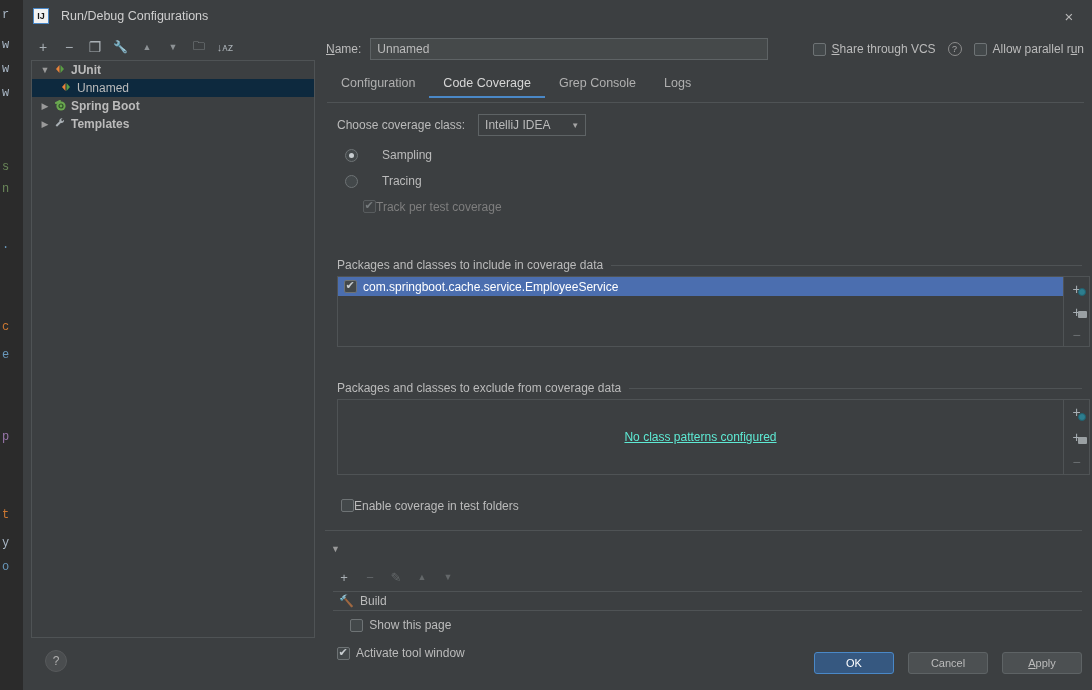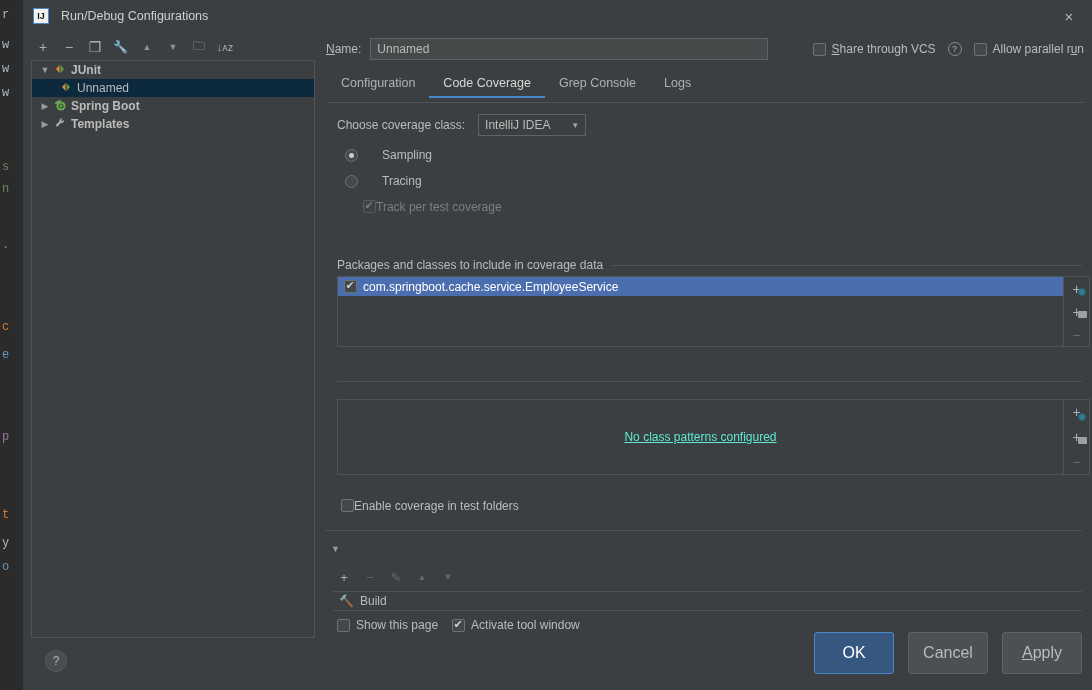--- a/index.html
+++ b/index.html
@@ -219,28 +219,28 @@
   .bl-btn.dim { color: #636769; }
 
   .bl-list {
     position: absolute; left: 6px; right: 2px; height: 20px;
     background: #3c3f41; border-top: 1px solid #4f5355; border-bottom: 1px solid #4f5355;
     display: flex; align-items: center; gap: 6px; padding-left: 6px;
     font-size: 12px; cursor: default;
   }
   .hammer { color: #6aa84f; font-size: 12px; }
 
-  .bottom-checks { position: absolute; left: 10px; display: flex; gap: 14px; }
+  .bottom-checks { position: absolute; left: 10px; display: flex; align-items: center; gap: 14px; flex-direction: column; }
 
   
   .footer { position: absolute; right: 10px; bottom: 16px; display: flex; gap: 14px; }
   .btn {
-    min-width: 80px; height: 42px; padding: 0 14px;
+    min-width: 80px; height: 22px; padding: 0 14px;
     background: #4c5052; border: 1px solid #5e6365; border-radius: 3px;
-    color: #bbbbbb; font-size: 16px; font-family: "Liberation Sans", sans-serif;
+    color: #bbbbbb; font-size: 11px; font-family: "Liberation Sans", sans-serif;
     display: flex; align-items: center; justify-content: center; cursor: default;
   }
   .btn.primary { background: #365880; border-color: #4a88c7; color: #ffffff; }
   .btn u { text-decoration: underline; }
 
   .help-btn {
     position: absolute; left: 22px; bottom: 18px;
     width: 22px; height: 22px; border-radius: 50%;
     background: #4a4d4f; border: 1px solid #57595b;
     color: #b0b0b0; font-size: 12px;
@@ -389,20 +389,21 @@
             <div class="side-btn">
               <span class="plus-glyph">+</span>
               <span class="badge-folder"></span>
             </div>
             <div class="side-btn dim">
               <span class="plus-glyph">−</span>
             </div>
           </div>
 
         <div class="group-head" style="top:275px;">
+          <span class="gh-text">Packages and classes to exclude from coverage data</span>
           <span class="gh-rule"></span>
         </div>
         <div class="list-box" style="top:293px; width:727px; height:76px;">
           <div class="empty-msg">No class patterns configured</div>
         </div>
         <div class="side-btns" style="left:737px; top:293px; height:76px;" id="exclude-side">
             <div class="side-btn">
               <span class="plus-glyph">+</span>
               <span class="badge-dot"></span>
             </div>

